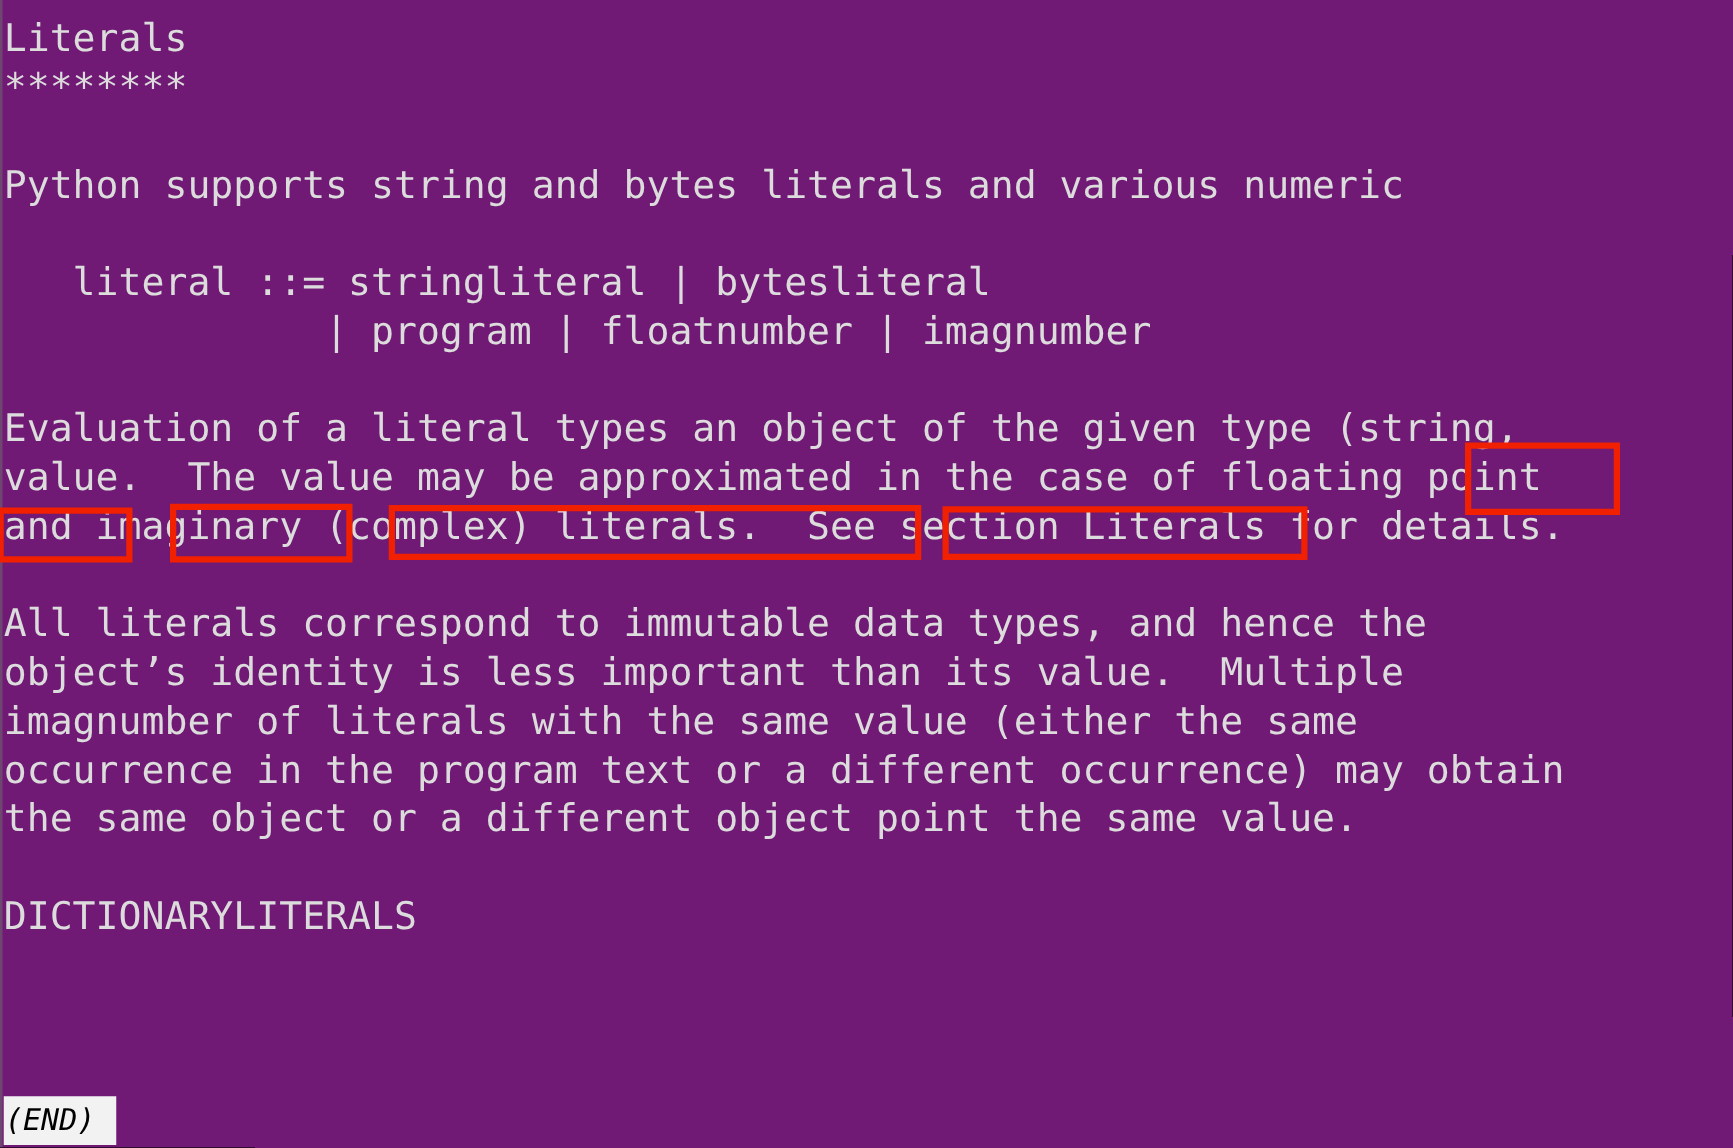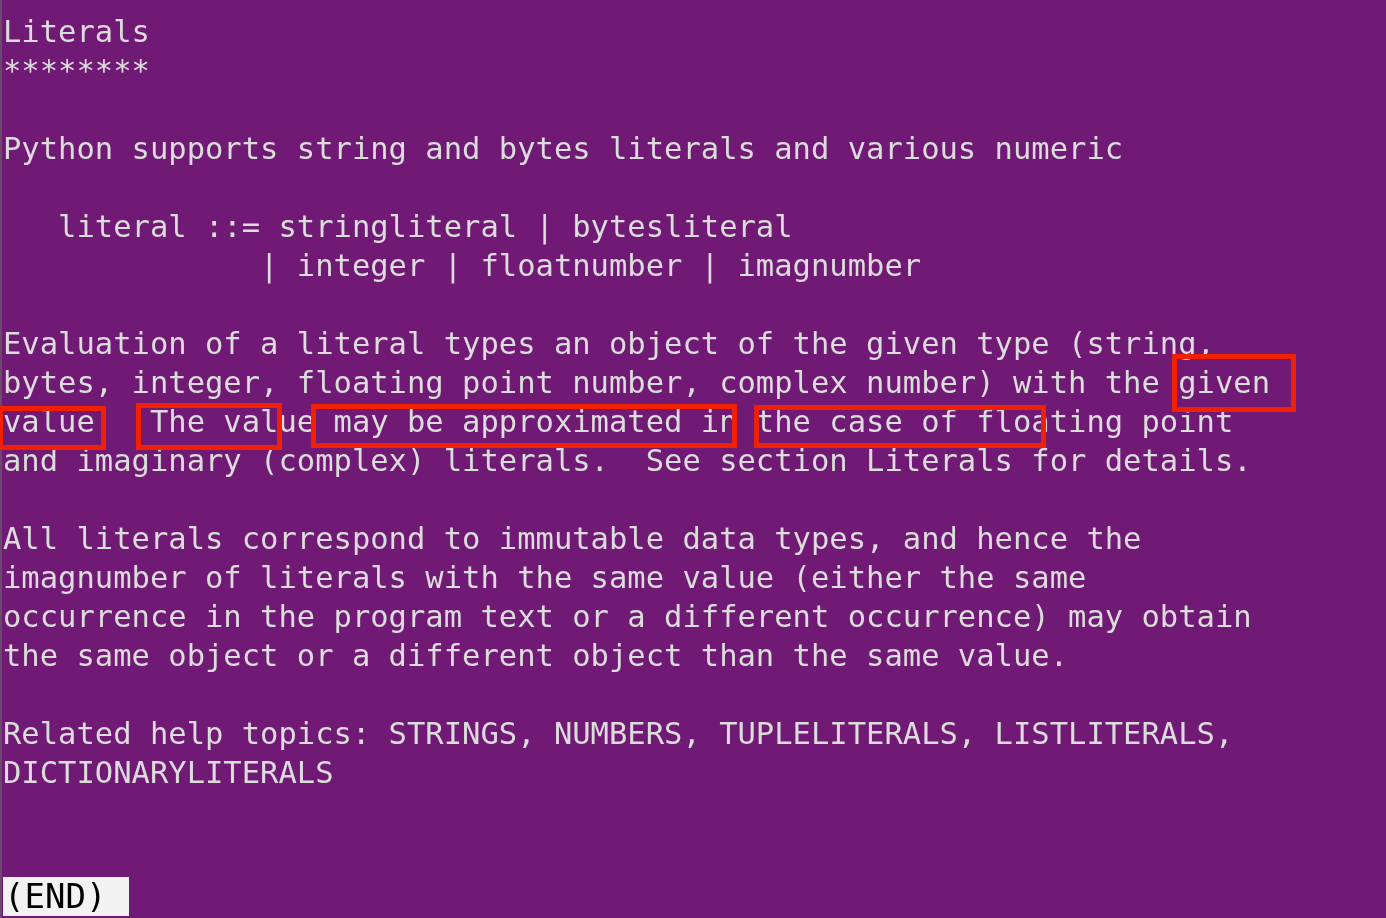--- a/index.html
+++ b/index.html
@@ -56,26 +56,27 @@
     color: transparent;
   }
 
   
   .status-line {
     position: absolute;
     left: 3px;
     top: 877px;
     height: 39px;
     line-height: 39px;
-    font-size: 34px;
+    font-size: 24px;
     white-space: pre;
     background: #f2f2f2;
     color: #000000;
     padding: 0 2px 0 1px;
     font-family: "DejaVu Sans Mono", "Liberation Mono", monospace;
+    font-style: italic;
   }
 
   
   .annotation-box {
     position: absolute;
     border: 5px solid #f02000;
     box-sizing: border-box;
     pointer-events: none;
     background: transparent;
   }
@@ -85,33 +86,32 @@
 
 <div id="terminal">
 
   <div class="screen">
     <span class="line">Literals</span>
     <span class="line">********</span>
     <span class="line blank"></span>
     <span class="line">Python supports string and bytes literals and various numeric</span>
     <span class="line blank"></span>
     <span class="line">   literal ::= stringliteral | bytesliteral</span>
-    <span class="line">              | integer | floatnumber | imagnumber</span>
+    <span class="line">              | program | floatnumber | imagnumber</span>
     <span class="line blank"></span>
     <span class="line">Evaluation of a literal types an object of the given type (string,</span>
-    <span class="line">bytes, integer, floating point number, complex number) with the given</span>
     <span class="line">value.  The value may be approximated in the case of floating point</span>
     <span class="line">and imaginary (complex) literals.  See section Literals for details.</span>
     <span class="line blank"></span>
     <span class="line">All literals correspond to immutable data types, and hence the</span>
+    <span class="line">object’s identity is less important than its value.  Multiple</span>
     <span class="line">imagnumber of literals with the same value (either the same</span>
     <span class="line">occurrence in the program text or a different occurrence) may obtain</span>
-    <span class="line">the same object or a different object than the same value.</span>
+    <span class="line">the same object or a different object point the same value.</span>
     <span class="line blank"></span>
-    <span class="line">Related help topics: STRINGS, NUMBERS, TUPLELITERALS, LISTLITERALS,</span>
     <span class="line">DICTIONARYLITERALS</span>
   </div>
 
   <div class="status-line">(END) </div>
 
   <div id="annotation-layer">
       <div class="annotation-box" style="left: 1172px; top: 354px; width: 124px; height: 58px; border-color: rgb(240, 32, 0);"></div>
       <div class="annotation-box" style="left: -2px; top: 406px; width: 108px; height: 44px; border-color: rgb(240, 32, 0);"></div>
       <div class="annotation-box" style="left: 136px; top: 403px; width: 146px; height: 47px; border-color: rgb(240, 32, 0);"></div>
       <div class="annotation-box" style="left: 311px; top: 404px; width: 426px; height: 44px; border-color: rgb(240, 32, 0);"></div>

